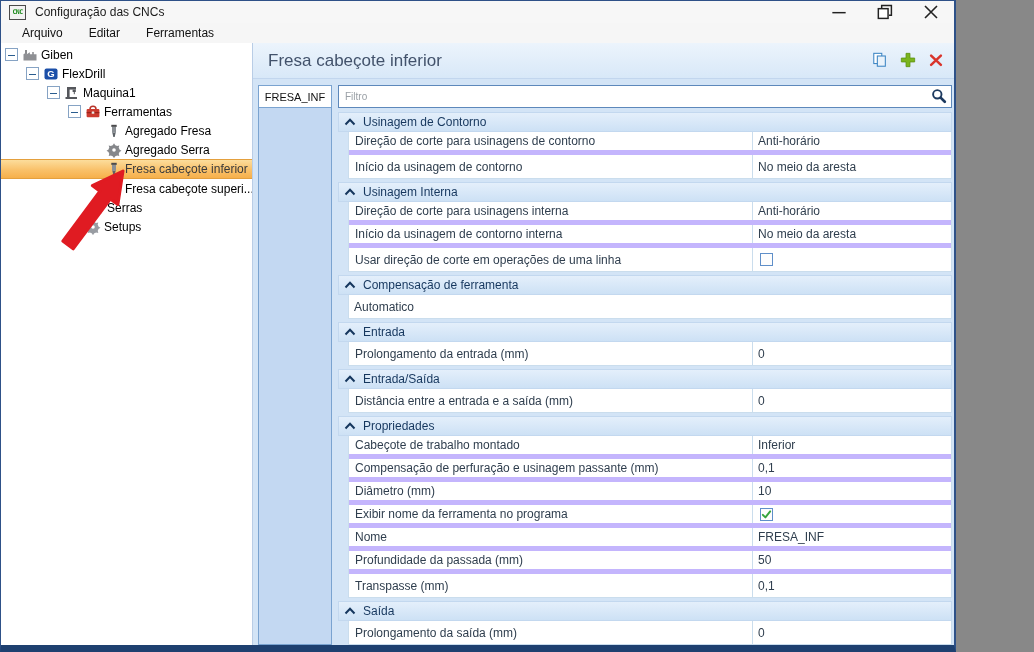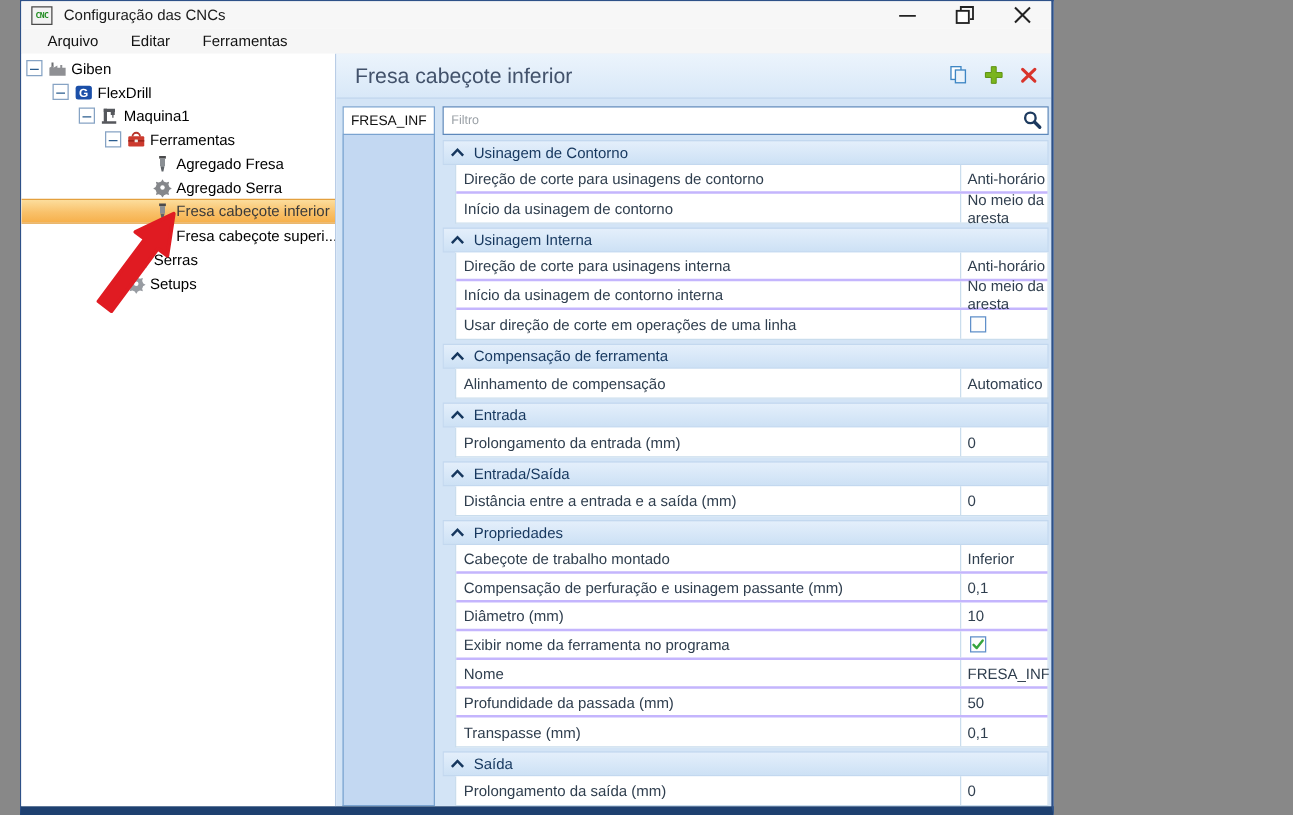--- a/index.html
+++ b/index.html
@@ -1,21 +1,21 @@
 <!DOCTYPE html>
 <html><head>
 <meta charset="utf-8">
 <style>
   * { box-sizing: border-box; margin: 0; padding: 0; }
   html,body { background:#888; }
   body { font-family: "Liberation Sans", sans-serif; }
   .window {
-    position: relative; width: 827px; height: 652px; background:#fff;
+    position: relative; width: 956px; height: 652px; background:#fff;
     border: 1px solid #2e5188; border-right: 2px solid #2e5188;
-    border-bottom: 7px solid #1e4070; overflow: hidden; margin-left: 16px;
+    border-bottom: 7px solid #1e4070; overflow: hidden;
   }
   
   .titlebar { position:absolute; left:0; top:0; right:0; height:22px; background:#f7f7f7; display:flex; align-items:center; }
   .app-icon { width:17px; height:15px; margin-left:8px; border:1px solid #4a4a4a; background:#f2f2f2;
     display:flex; align-items:center; justify-content:center;
     font-family:"DejaVu Sans Mono", monospace; font-size:6.5px; font-weight:bold; color:#1d8a1d; letter-spacing:-0.5px; }
   .win-title { margin-left:9px; font-size:12px; color:#1a1a1a; }
   .win-controls { margin-left:auto; display:flex; height:100%; }
   .win-btn { width:46px; height:100%; display:flex; align-items:center; justify-content:center; background:transparent; border:none; cursor:default; }
   .win-btn svg { display:block; }
@@ -56,21 +56,21 @@
   .filter-icon { position:absolute; right:5px; top:3px; width:16px; height:16px; }
   .filter-icon svg { width:16px; height:16px; display:block; }
   
   .grid { position:absolute; left:85px; top:69px; right:2px; bottom:0; overflow:hidden; }
   .section { margin-bottom:3px; }
   .sec-h { height:20px; background:linear-gradient(#e4effb, #cde1f5); border:1px solid #c3d8ef;
     display:flex; align-items:center; padding-left:5px; }
   .sec-h .chev { width:12px; height:8px; margin-right:7px; display:inline-flex; }
   .sec-h .sec-title { font-size:12px; color:#16375e; }
   .rows { margin-left:10px; background:#fff; border:1px solid #cadded; border-top:none; }
-  .row { height:23px; display:flex; border-bottom:2px solid #c4b5fd; }
+  .row { height:23px; display:flex; border-bottom:5px solid #c4b5fd; }
   .row:last-child { border-bottom:none; }
   .cell-label { width:404px; min-width:404px; border-right:1px solid #cadded; display:flex; align-items:center;
     padding-left:6px; font-size:12px; color:#2f3e4e; }
   .cell-value { flex:1; display:flex; align-items:center; padding-left:5px; font-size:12px; color:#2f3e4e; }
   .checkbox { width:13px; height:13px; min-width:13px; background:#fdfdfd; border:1px solid #5f8fc9; margin-left:2px;
     display:inline-flex; align-items:center; justify-content:center; }
   .checkbox svg { width:11px; height:11px; display:block; }
 </style>
 </head>
 <body>
@@ -317,21 +317,20 @@
           <div class="sec-h">
             <span class="chev">
               <svg viewBox="0 0 12 8" width="12" height="8">
                 <path d="M1.5 6.5 L6 1.8 L10.5 6.5" fill="none" stroke="#16375e" stroke-width="2"></path>
               </svg>
             </span>
             <span class="sec-title">Compensação de ferramenta</span>
           </div>
           <div class="rows">
             <div class="row">
-              <div class="cell-label">Alinhamento de compensação</div>
               <div class="cell-value">Automatico</div>
             </div>
           </div>
         </div>
         <div class="section">
           <div class="sec-h">
             <span class="chev">
               <svg viewBox="0 0 12 8" width="12" height="8">
                 <path d="M1.5 6.5 L6 1.8 L10.5 6.5" fill="none" stroke="#16375e" stroke-width="2"></path>
               </svg>

